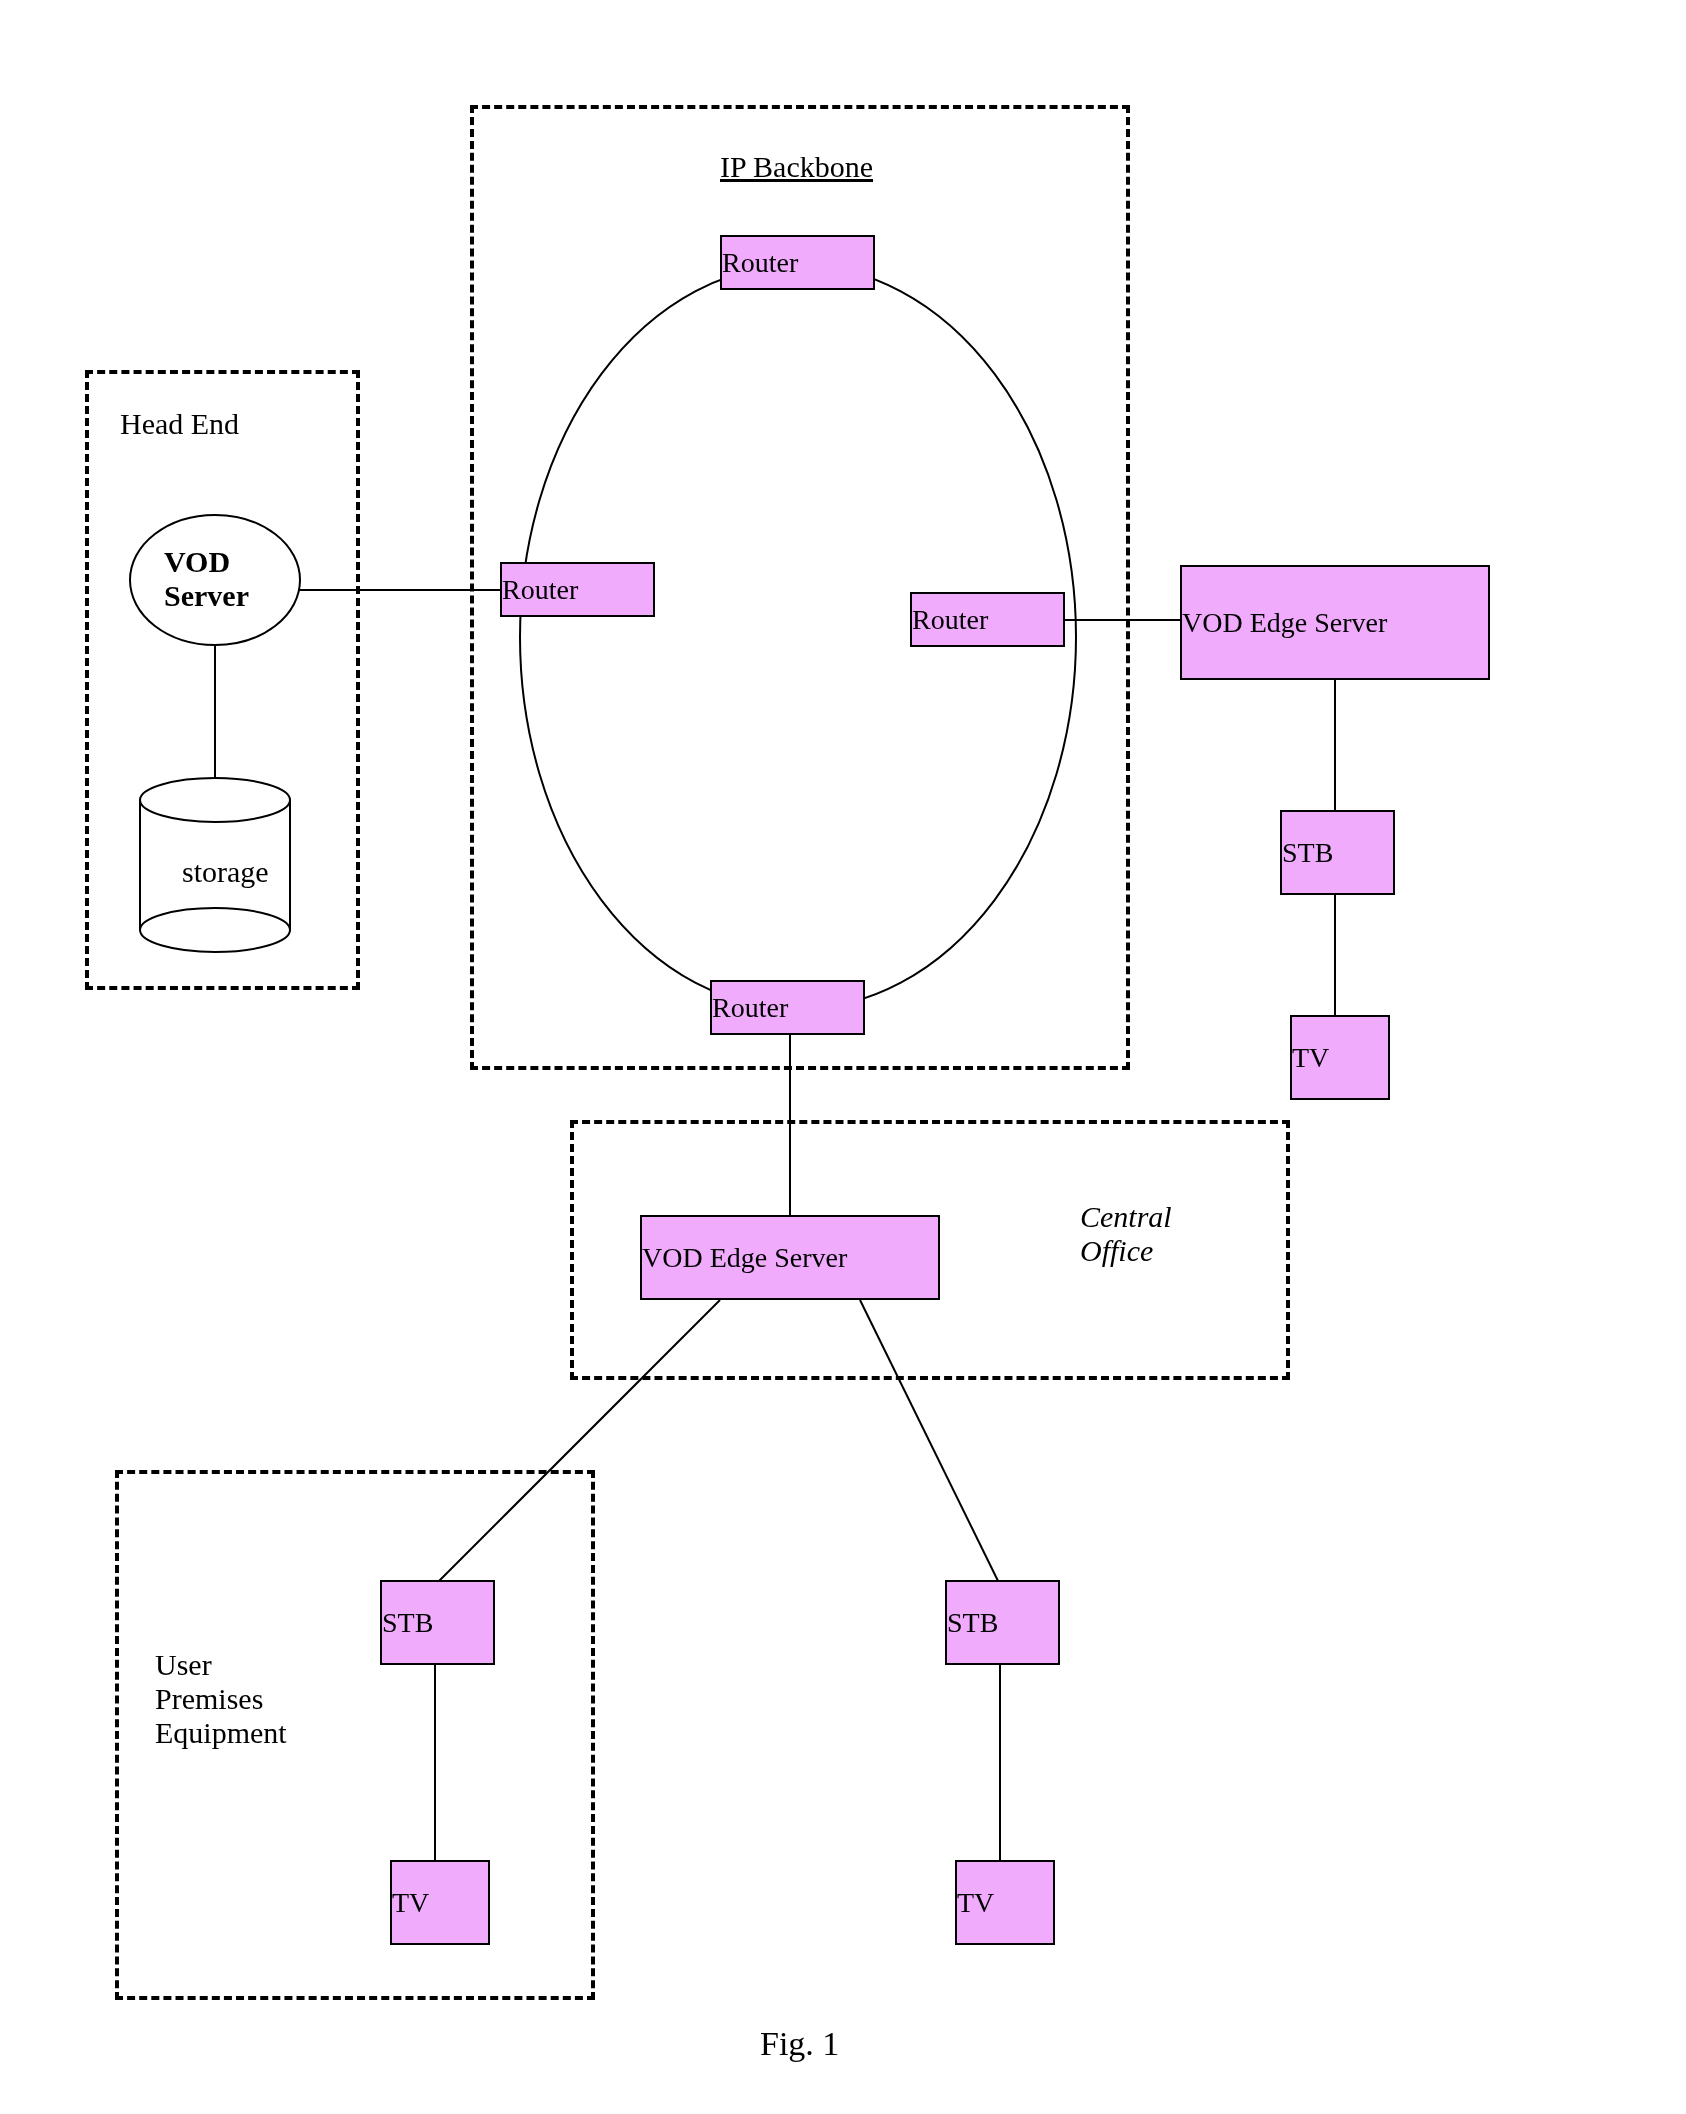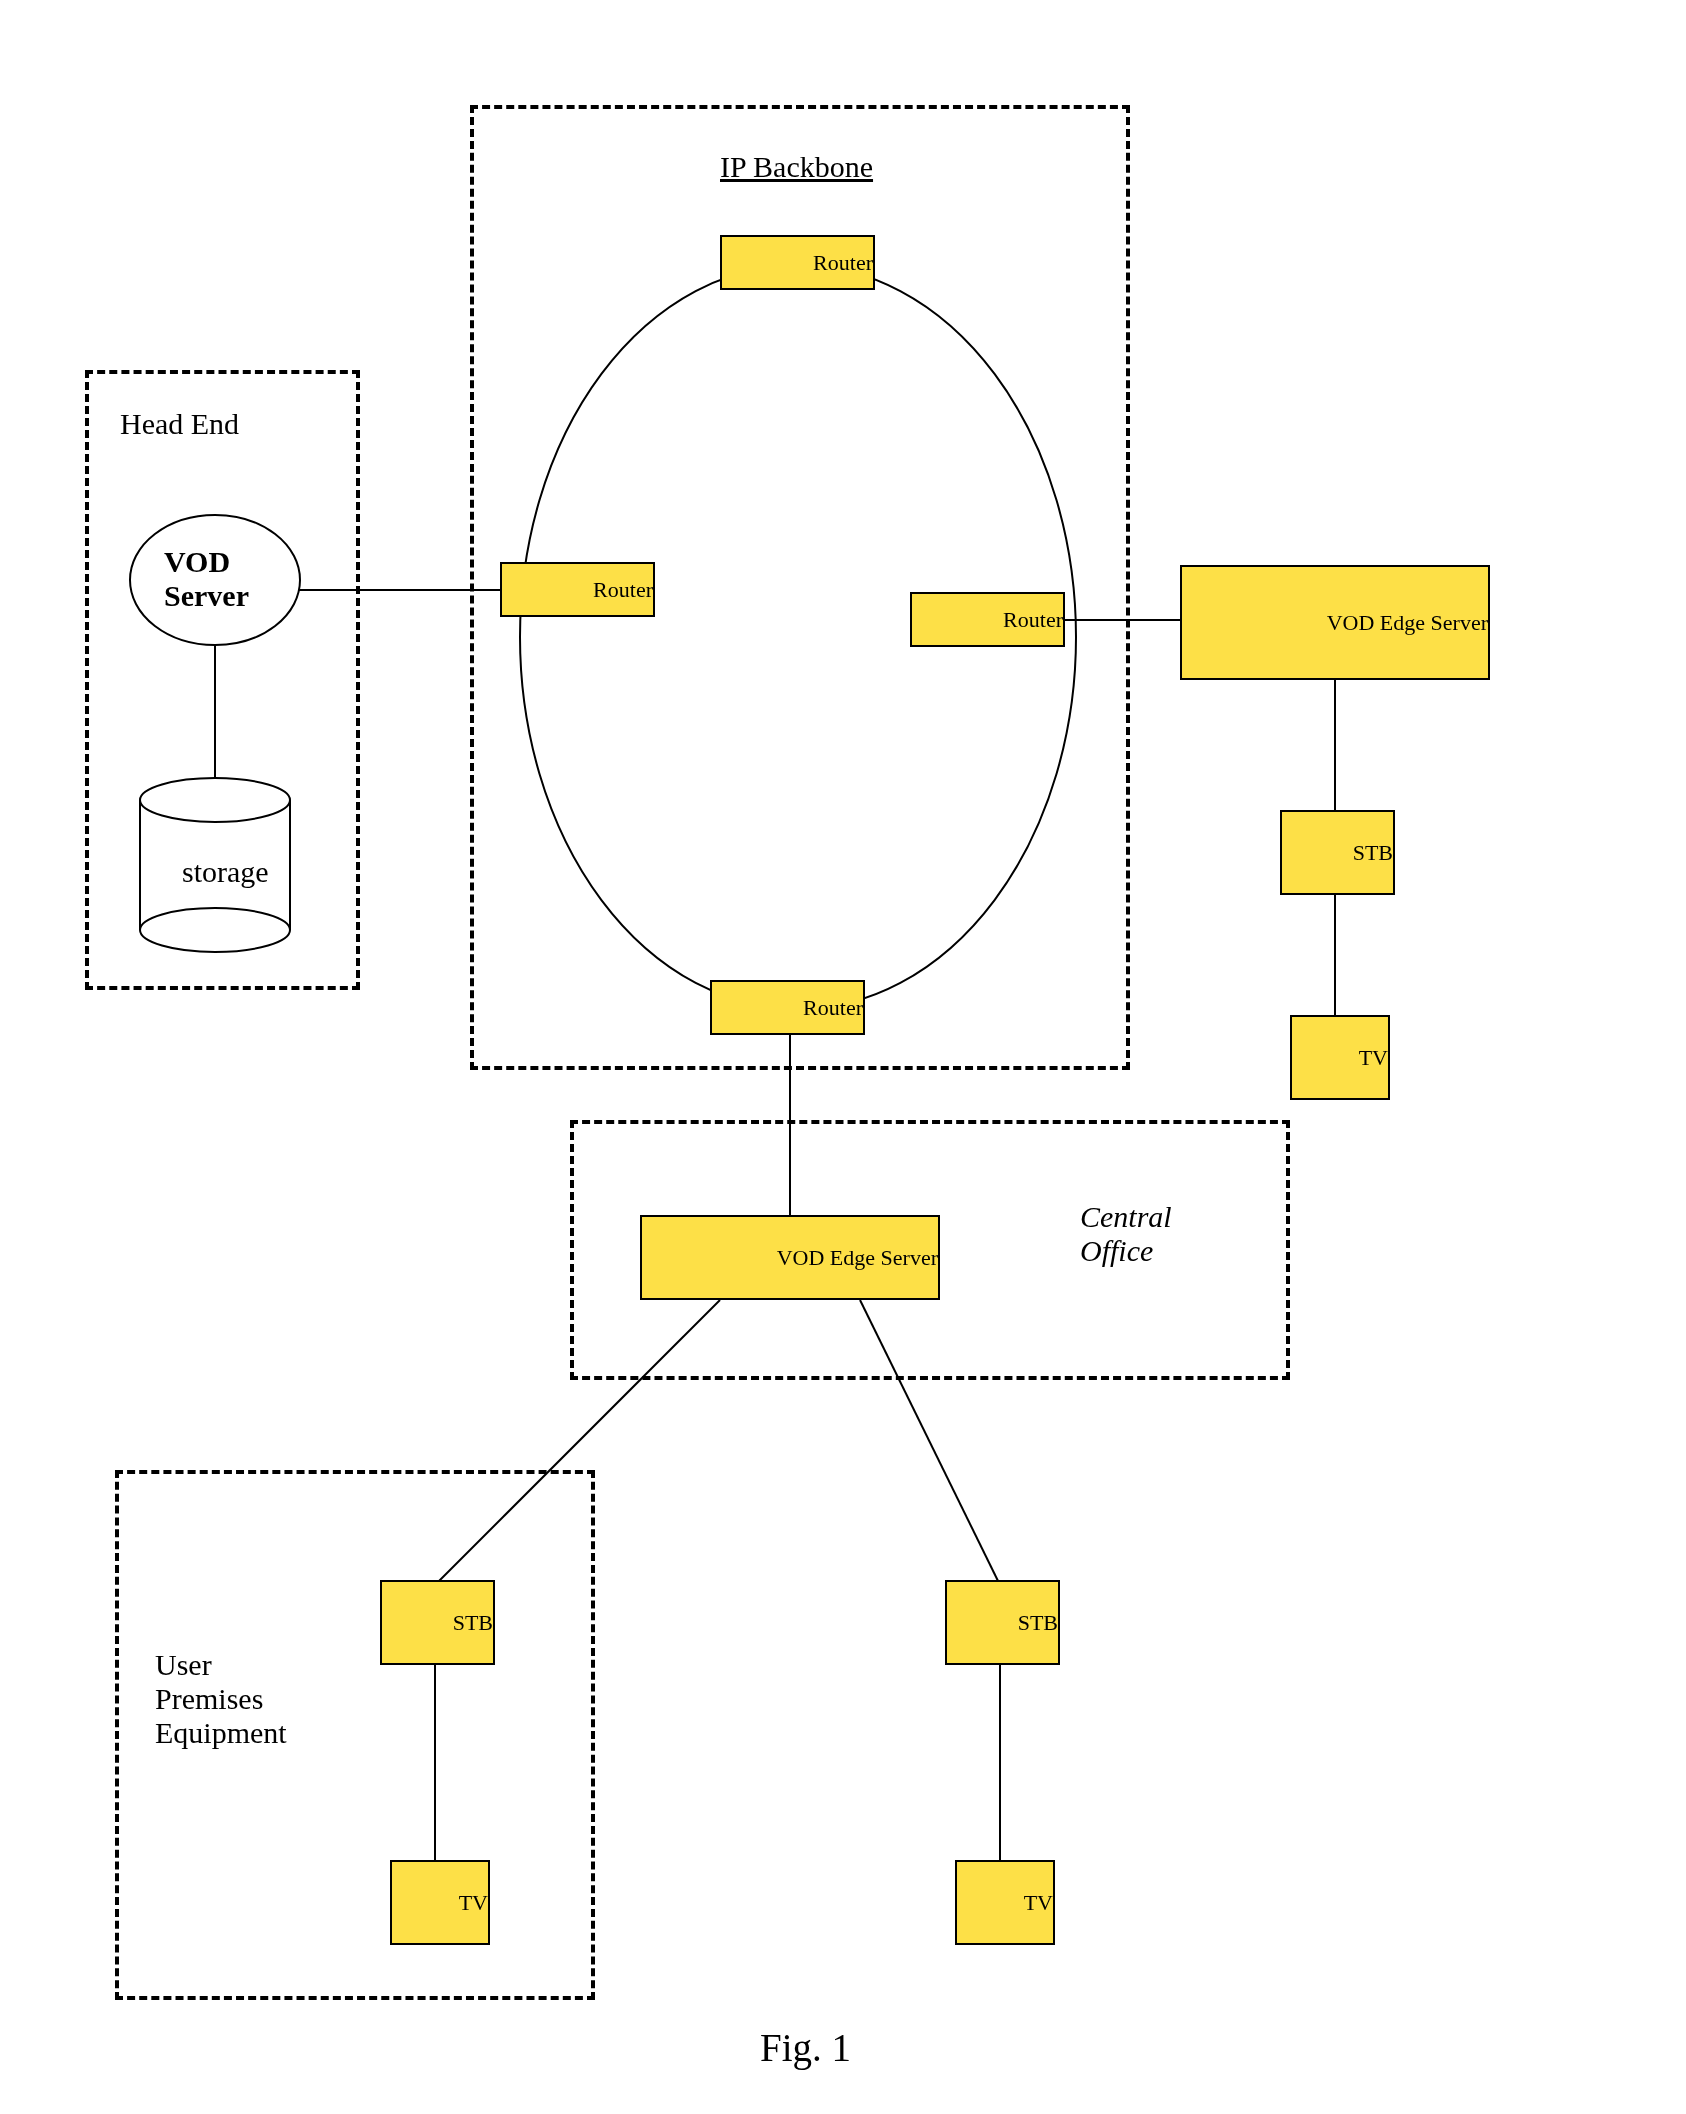--- a/index.html
+++ b/index.html
@@ -16,35 +16,35 @@
   }
   .dashed-box {
     position: absolute;
     border: 4px dashed #000;
     box-sizing: border-box;
   }
   .solid-box {
     position: absolute;
     border: 2px solid #000;
     box-sizing: border-box;
-    background: #fde047;
+    background: #f0abfc;
     display: flex;
     align-items: center;
-    justify-content: flex-end;
+    justify-content: flex-start;
     text-align: center;
-    font-size: 22px;
+    font-size: 28px;
   }
   .label {
     position: absolute;
     font-size: 30px;
     white-space: pre;
   }
   .caption {
     position: absolute;
-    font-size: 39px;
+    font-size: 34px;
   }
   svg {
     position: absolute;
     top: 0;
     left: 0;
   }
 </style>
 </head>
 <body>
 

